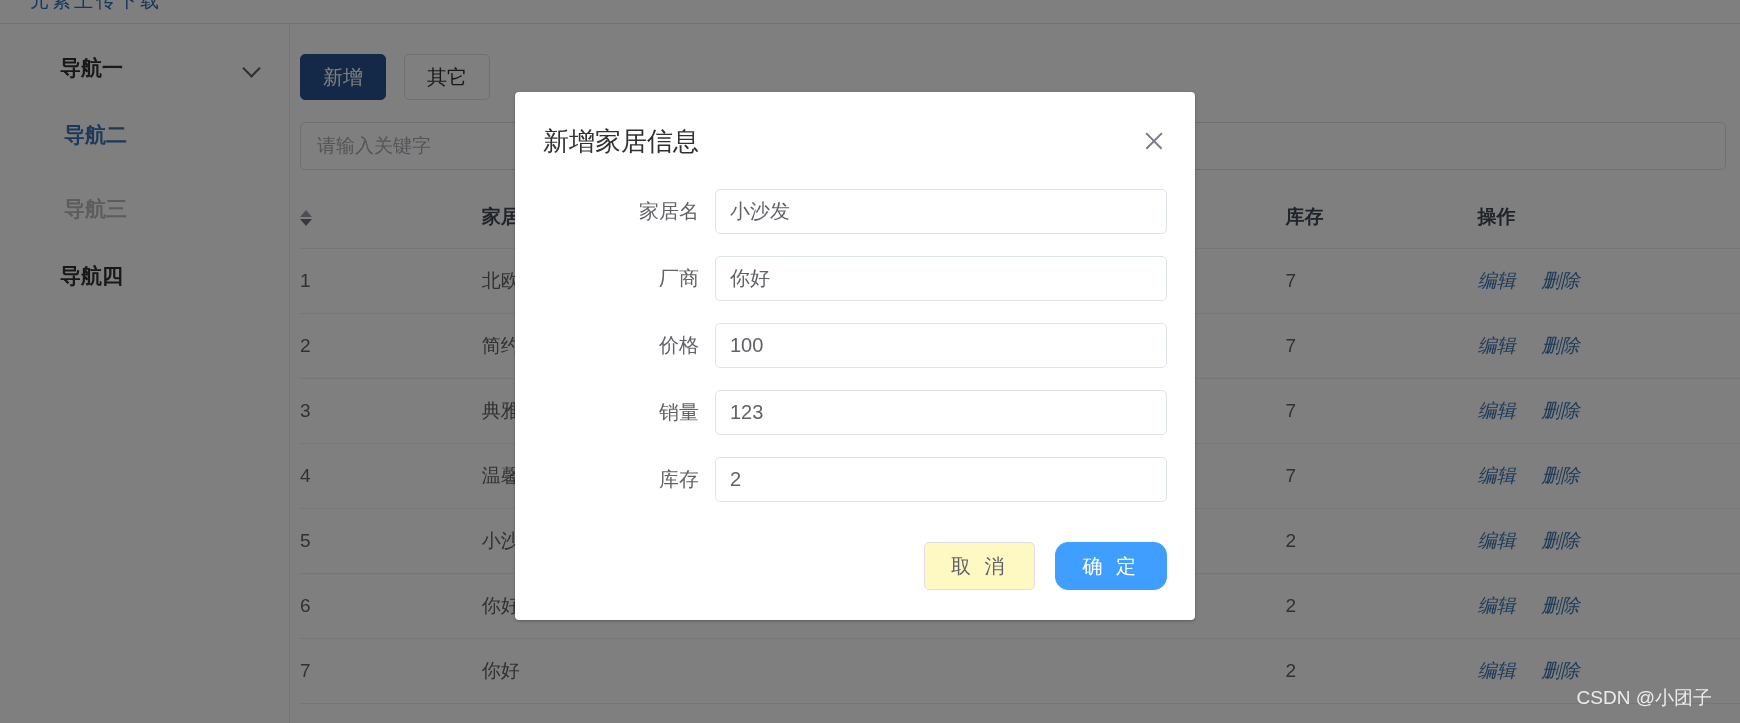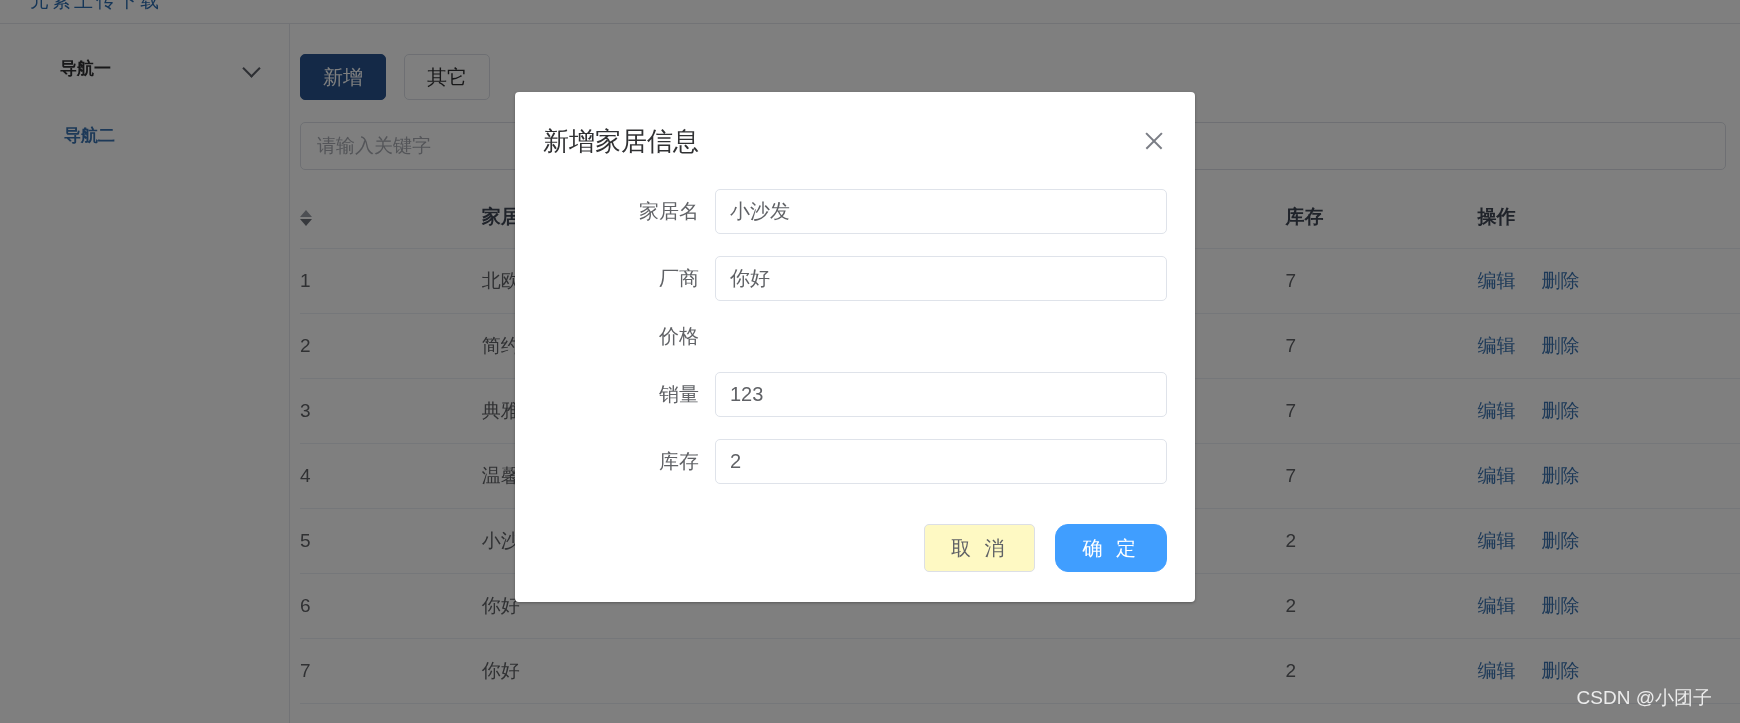--- a/index.html
+++ b/index.html
@@ -53,21 +53,21 @@
     flex: 0 0 290px;
     background: #ffffff;
     border-right: 1px solid #e4e7ed;
     padding-top: 14px;
   }
   .nav-item {
     height: 60px;
     display: flex;
     align-items: center;
     padding: 0 28px 0 60px;
-    font-size: 17px;
+    font-size: 21px;
     color: #303133;
     font-weight: bold;
     justify-content: space-between;
     cursor: pointer;
   }
   .nav-item .label { white-space: nowrap; }
   .nav-item.sub { font-weight: bold; padding-left: 64px; height: 74px; }
   .nav-item.active .label { color: #3a73b0; }
   .nav-item.disabled .label { color: #b7b9bd; cursor: not-allowed; }
   .chev {
@@ -184,20 +184,21 @@
   }
   .caret-up   { border-bottom: 7px solid #9a9ea6; }
   .caret-down { border-top: 7px solid #6f737b; }
 
   .link {
     color: #3a73b0;
     font-size: 19px;
     cursor: pointer;
     margin-right: 26px;
     text-decoration: none;
+    font-style: italic;
   }
 
   
   .dim-overlay {
     position: absolute;
     inset: 0;
     background: rgba(0,0,0,0.5);
     z-index: 5;
   }
 
@@ -324,20 +325,26 @@
 
     <div class="body-row">
 
       <nav class="sidebar">
         <div class="nav-item">
           <span class="label">导航一</span>
           <span class="chev"></span>
         </div>
         <div class="nav-item sub active">
           <span class="label">导航二</span>
+        </div>
+        <div class="nav-item sub disabled">
+          <span class="label">导航三</span>
+        </div>
+        <div class="nav-item">
+          <span class="label">导航四</span>
         </div>
       </nav>
 
       <main class="main">
 
         <div class="toolbar">
           <button class="btn btn-primary">新增</button>
           <button class="btn">其它</button>
         </div>
 
@@ -455,20 +462,21 @@
         <div class="form-row">
           <label class="form-label">家居名</label>
           <input class="form-input" type="text" value="小沙发" style="">
         </div>
         <div class="form-row">
           <label class="form-label">厂商</label>
           <input class="form-input" type="text" value="你好" style="">
         </div>
         <div class="form-row">
           <label class="form-label">价格</label>
+          <input class="form-input" type="text" value="100" style="">
         </div>
         <div class="form-row">
           <label class="form-label">销量</label>
           <input class="form-input" type="text" value="123" style="">
         </div>
         <div class="form-row">
           <label class="form-label">库存</label>
           <input class="form-input" type="text" value="2" style="">
         </div>
       </div>

